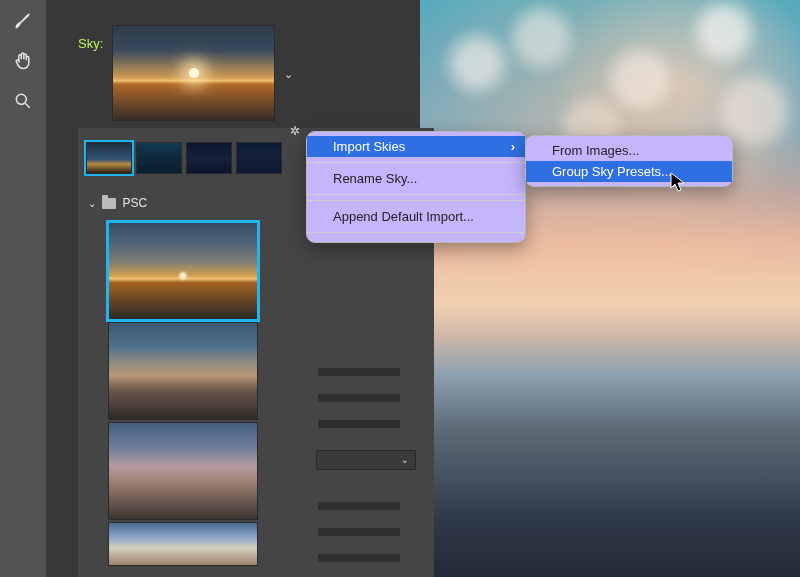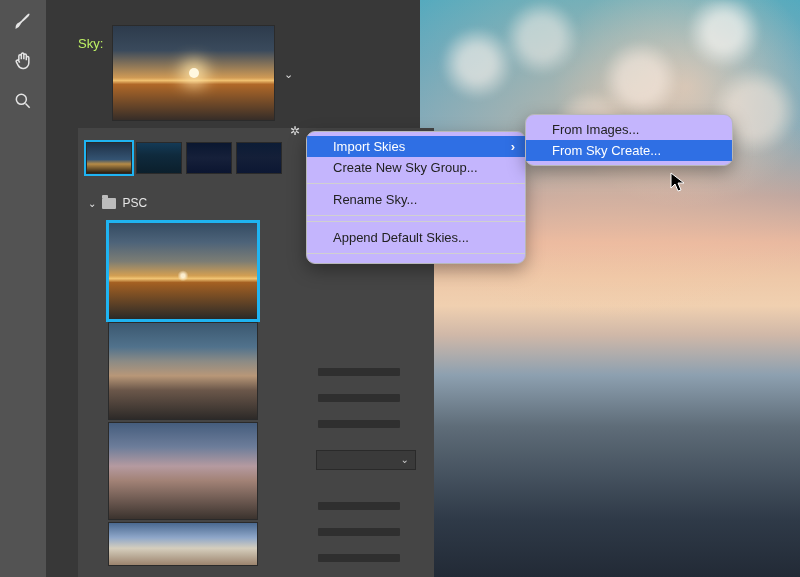--- a/index.html
+++ b/index.html
@@ -83,21 +83,21 @@
     position:absolute; background:#c4b5fd; border:1px solid #b8b8b8; border-radius:9px;
     box-shadow:0 6px 18px rgba(0,0,0,.35); padding:4px 0; font-size:13px; color:#222;
     min-width:208px;
   }
   .menu .item{ padding:3px 18px 3px 26px; white-space:nowrap; cursor:default; position:relative;}
   .menu .item.hover{ background:#2f6fe4; color:#fff;}
   .menu .sep{ height:1px; margin:5px 0; background:#d0d0d0;}
   .menu .check::before{content:"✓"; position:absolute; left:8px; }
   .menu .sub-arrow::after{content:"›"; position:absolute; right:10px; font-weight:bold;}
   .menu.context{left:306px; top:131px; width:220px;}
-  .menu.sub{left:525px; top:114px; width:188px;}
+  .menu.sub{left:525px; top:135px; width:188px;}
 
   .cursor{position:absolute; left:670px; top:172px; width:16px; height:22px; z-index:50;}
   .cursor svg{width:16px;height:22px;}
 </style>
 </head>
 <body>
 
 <div class="canvas"></div>
 
 <div class="toolbar">
@@ -155,41 +155,38 @@
       <div class="big-thumb bt3"></div>
       <div class="big-thumb bt4"></div>
     </div>
   </div>
 </div>
 
 <div class="menu context">
   <div class="item hover sub-arrow">
     <span>Import Skies</span>
   </div>
-  <div class="item">
-    <span>Create New Sky Group...</span>
-  </div>
   <div class="sep"></div>
   <div class="item">
     <span>Rename Sky...</span>
   </div>
   <div class="sep"></div>
   <div class="sep"></div>
   <div class="item">
-    <span>Append Default Skies...</span>
+    <span>Append Default Import...</span>
   </div>
   <div class="sep"></div>
 </div>
 
 <div class="menu sub">
   <div class="item">
     <span>From Images...</span>
   </div>
   <div class="item hover">
-    <span>From Sky Create...</span>
+    <span>Group Sky Presets...</span>
   </div>
 </div>
 
 <div class="cursor">
   <svg viewBox="0 0 16 22">
       <path d="M1 1l0 15 4-4 3 7 3-1-3-7 6 0z" fill="#000" stroke="#fff" stroke-width="1"></path>
     </svg>
 </div>
 
 </body></html>

